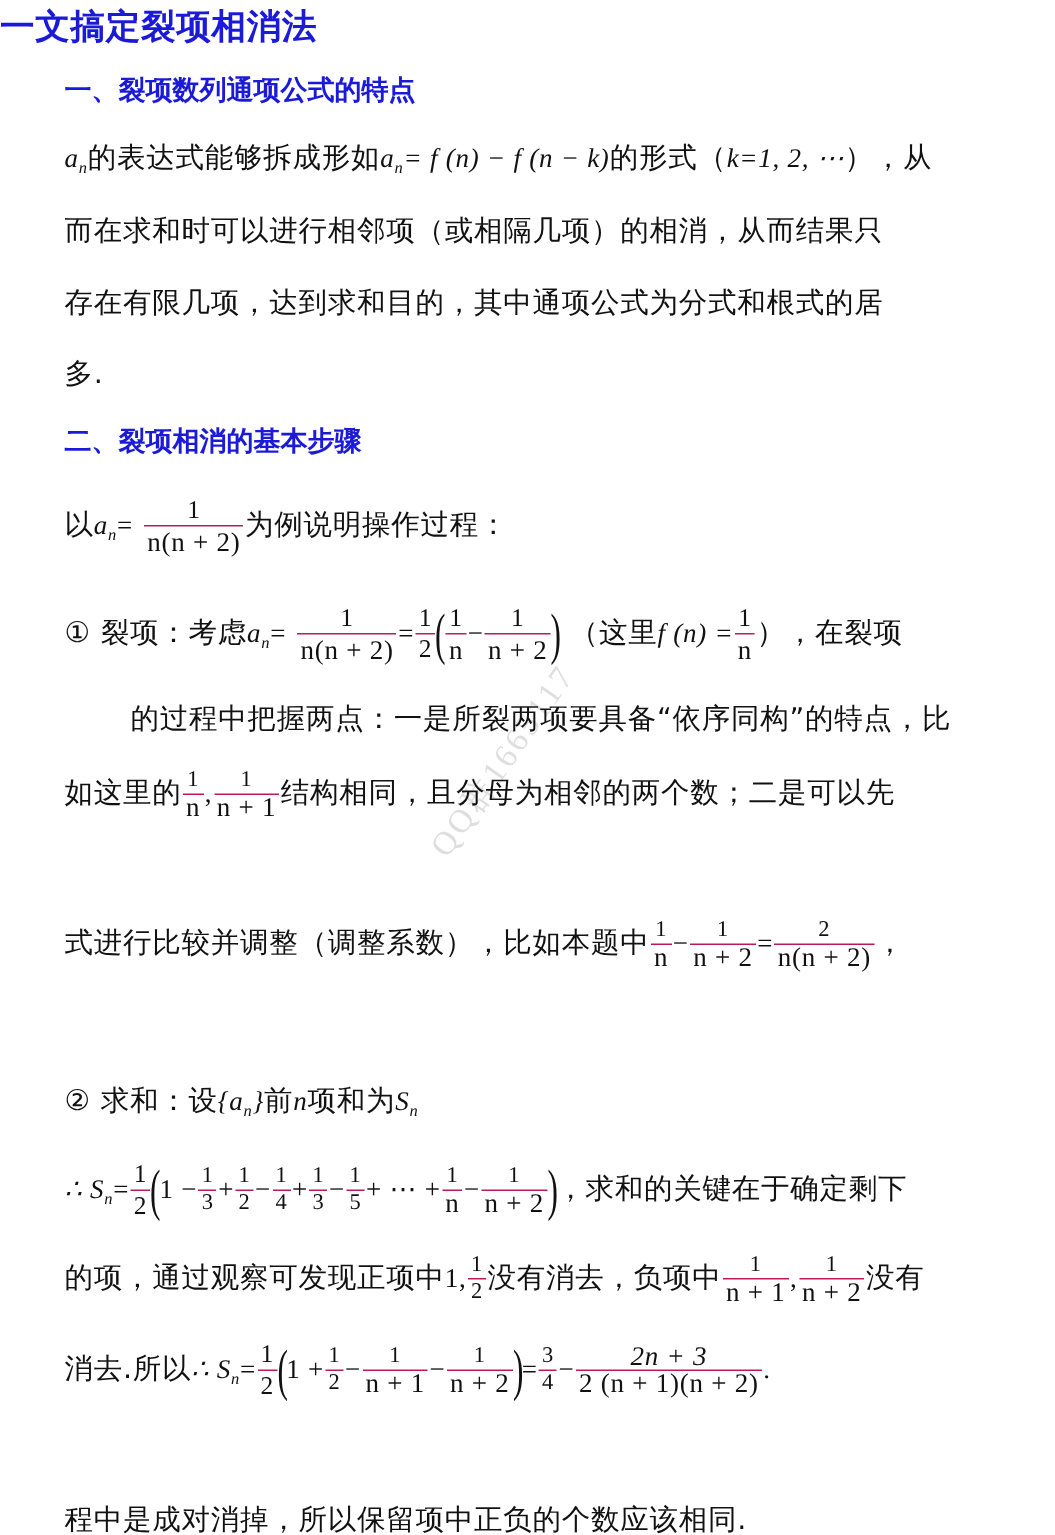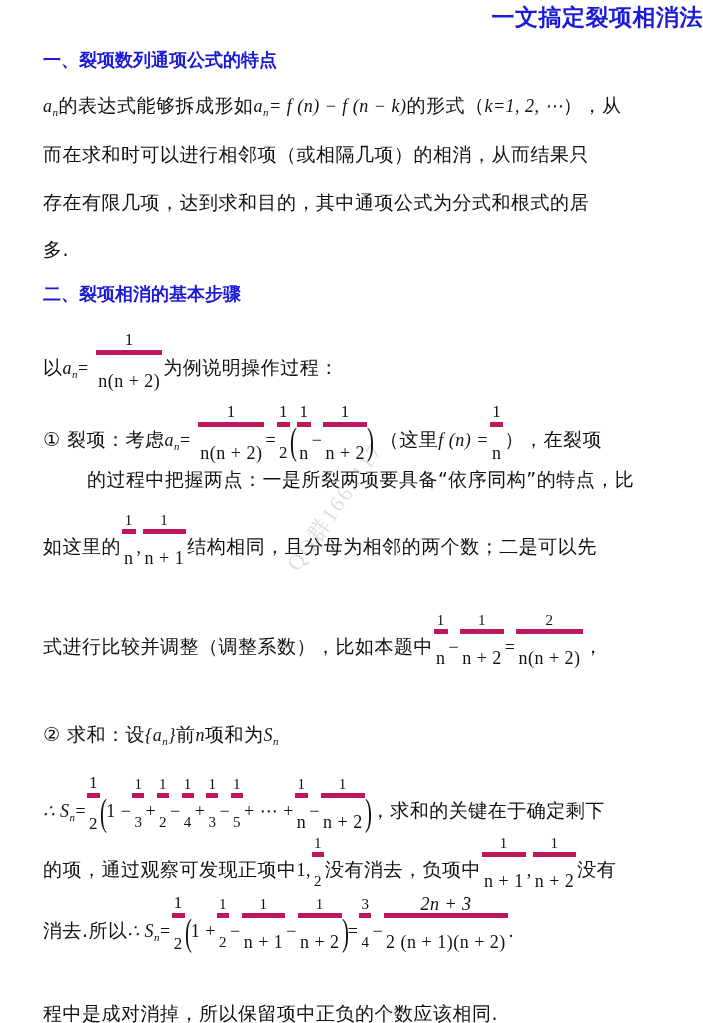--- a/index.html
+++ b/index.html
@@ -3,40 +3,40 @@
 <meta charset="utf-8">
 <style>
   html, body { margin: 0; padding: 0; background: #ffffff; }
   body {
     width: 703px; height: 1023px; position: relative; overflow: hidden;
     font-family: "DejaVu Sans", "Liberation Sans", sans-serif;
     color: #111111;
   }
   .page { position: absolute; left: 0; top: 0; width: 703px; height: 1023px; }
   .title {
-    position: absolute; top: 2px; left: 0; width: 703px; text-align: right;
+    position: absolute; top: 2px; left: 0; width: 703px; text-align: left;
     font-size: 23px; font-weight: bold; color: #1a1ad8; letter-spacing: 0.5px;
   }
   .heading {
     position: absolute; left: 43px; font-size: 18px; font-weight: bold; color: #1a1ad8;
   }
   .line {
     position: absolute; left: 43px; width: 620px; font-size: 19px; line-height: 26px;
     white-space: nowrap; letter-spacing: 0.5px;
   }
   .m { font-family: "Liberation Serif", "DejaVu Serif", serif; font-style: italic; font-size: 18px; }
   .r { font-family: "Liberation Serif", "DejaVu Serif", serif; font-style: normal; font-size: 18px; }
   .sub { font-size: 11px; vertical-align: -4px; font-style: italic; font-family: "Liberation Serif", serif; }
   .frac {
     display: inline-flex; flex-direction: column; align-items: center;
     vertical-align: middle; font-family: "Liberation Serif", "DejaVu Serif", serif;
     font-size: 17px; line-height: 20px; margin: 0 1px;
   }
   .frac .num { padding: 0 2px; }
-  .frac .den { border-top: 5px solid #be185d; padding: 16px 2px; font-style: normal; }
+  .frac .den { border-top: 1px solid #be185d; padding: 0 2px; font-style: normal; }
   .frac.small { font-size: 15px; line-height: 17px; }
   .paren { font-family: "Liberation Serif", serif; font-size: 38px; font-weight: 200; vertical-align: middle; line-height: 38px; display: inline-block; transform: scaleX(0.55); margin: 0 -4px; }
   .watermark {
     position: absolute; left: 280px; top: 560px; transform: rotate(-55deg);
     transform-origin: left top; color: #d7d7d7; font-family: "Liberation Serif", serif;
     font-size: 22px; letter-spacing: 2px; opacity: 0.8; white-space: nowrap;
   }
   .circ { font-size: 19px; }
 </style>
 </head>

